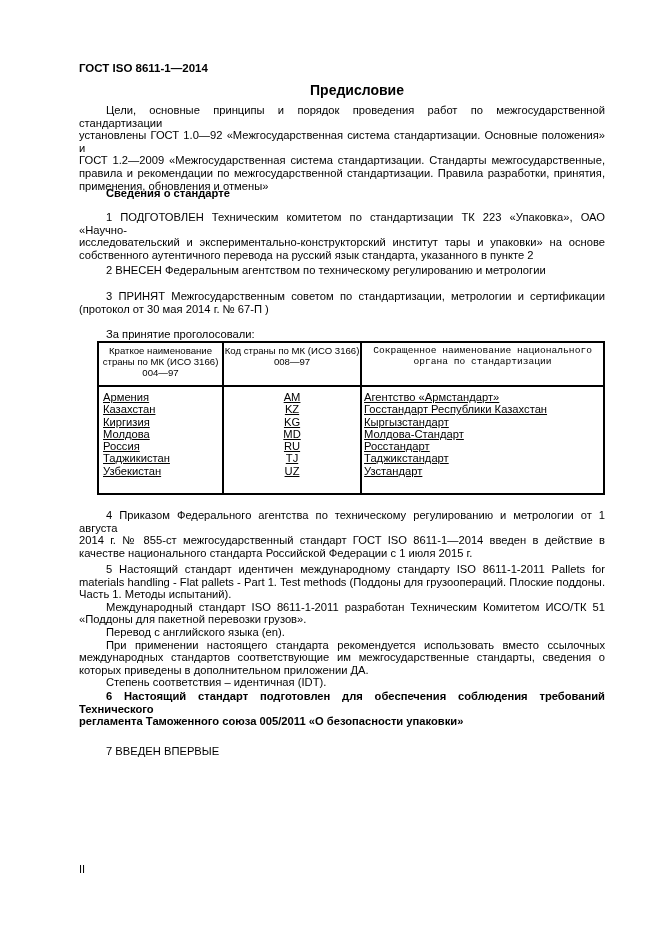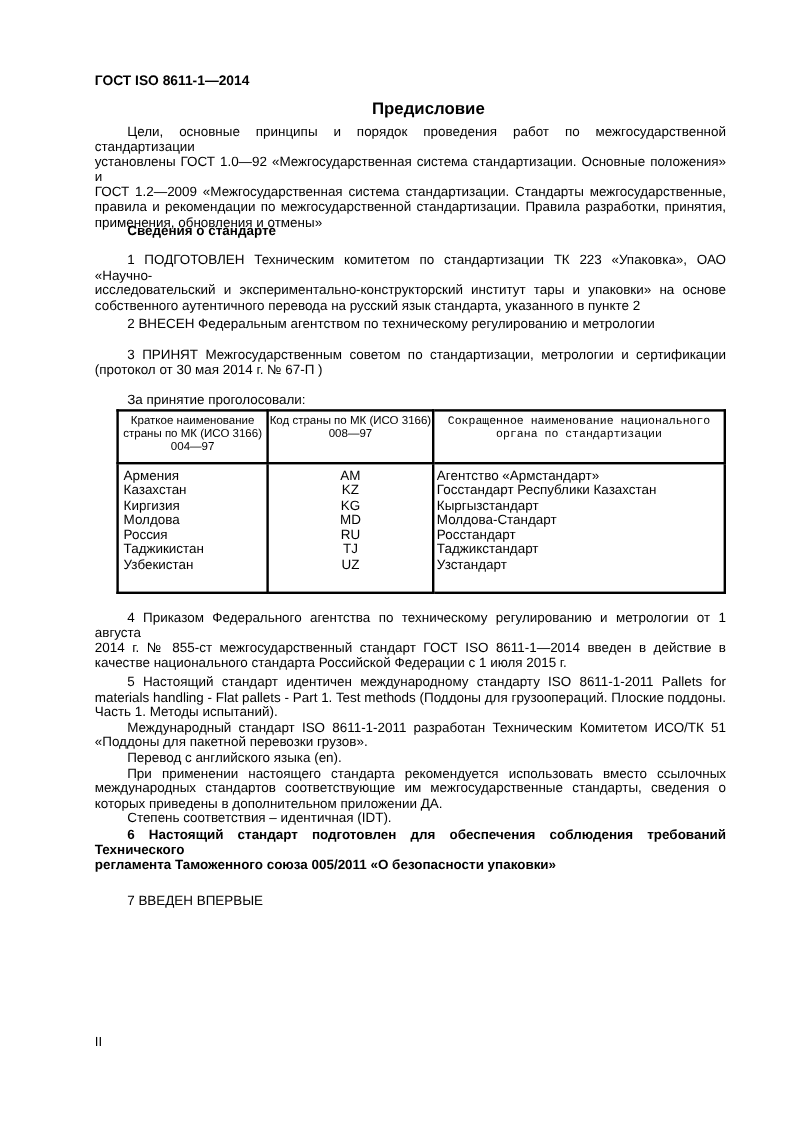--- a/index.html
+++ b/index.html
@@ -15,21 +15,21 @@
   .bold { font-weight: bold; }
   .line { display: block; text-align: justify; text-align-last: justify; white-space: normal; }
   .line.last { text-align-last: left; }
   table.votes { position: absolute; left: 97px; top: 341px; width: 508px; border-collapse: collapse;
                 font-size: 11.2px; }
   table.votes td, table.votes th { border: 2px solid #000; vertical-align: top; padding: 0; }
   table.votes th { font-weight: normal; font-size: 9.6px; line-height: 11.2px; text-align: center;
                    height: 40px; padding-top: 2px; }
   table.votes th.c3 { text-align: center; }
   .c1 { width: 124px; } .c2 { width: 138px; } .c3 { width: 242px; font-family: Liberation Mono, monospace; }
-  table.votes tr.body td { height: 102px; padding-top: 4px; }
+  table.votes tr.body td { height: 102px; padding-top: 4px; text-decoration: underline; }
   .cell-list { display: flex; flex-direction: column; line-height: 12.3px; }
   .cell-list span { display: block; white-space: nowrap; }
   td.col1 .cell-list { padding-left: 4px; }
   td.col2 .cell-list { text-align: center; }
   td.col3 .cell-list { padding-left: 2px; }
   .vote-cap { position: absolute; left: 106px; top: 328px; font-size: 11.2px; text-align: right; }
   .pagenum { position: absolute; left: 79px; top: 863px; font-size: 11px; }
 </style>
 </head>
 <body>

